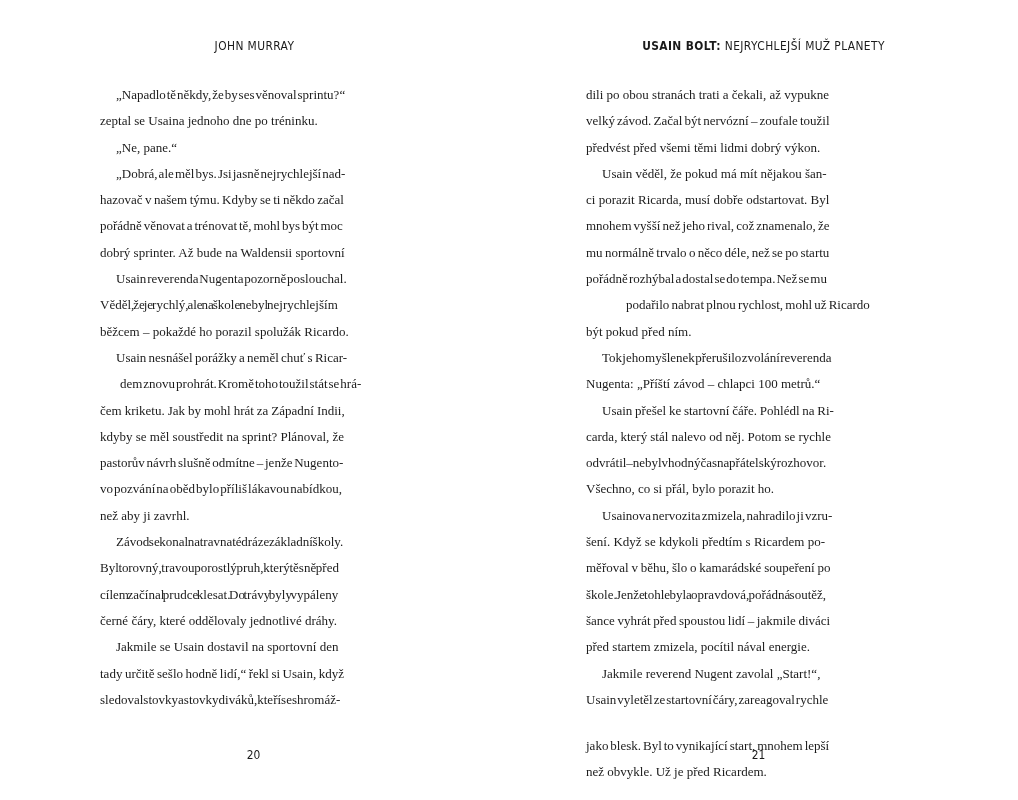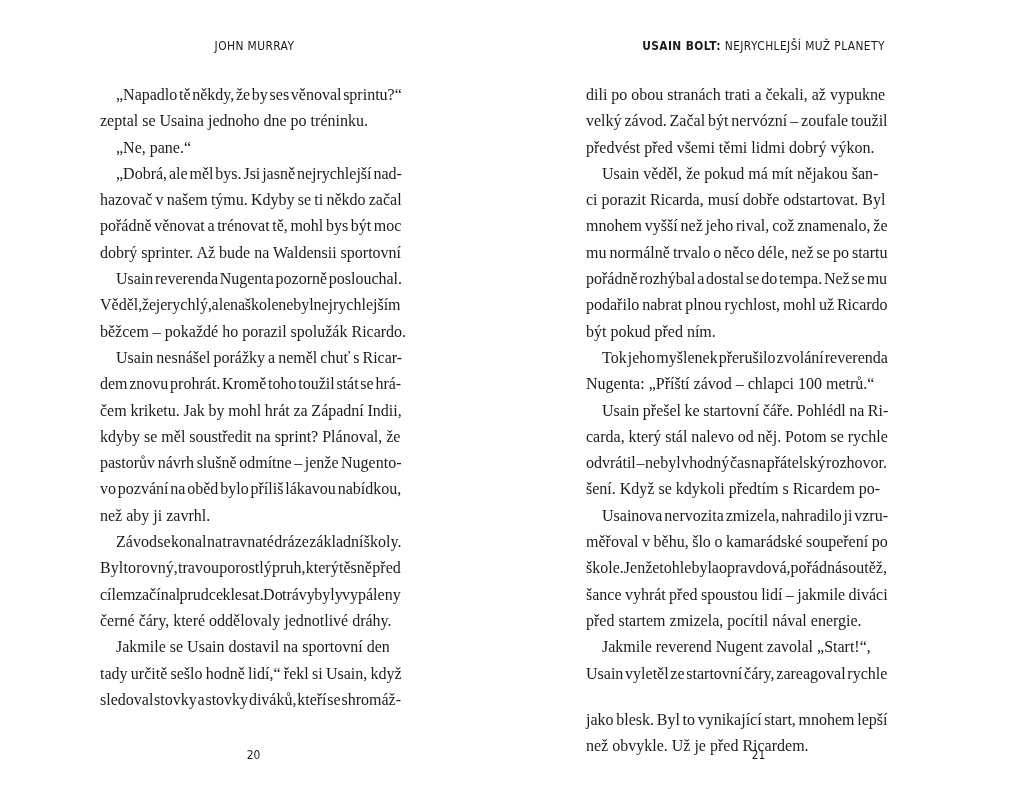--- a/index.html
+++ b/index.html
@@ -13,21 +13,21 @@
     font-family: "DejaVu Sans", sans-serif;
     font-size: 13px; letter-spacing: 0.5px;
     color: #1a1a1a;
     transform: scaleX(0.82);
   }
   .running-head b { font-weight: bold; }
   .text-block {
     position: absolute; top: 82px;
     width: 313px;
     font-family: "Liberation Serif", serif;
-    font-size: 16px; line-height: 26.3px;
+    font-size: 13px; line-height: 26.3px;
     color: #1b1b1b;
   }
   .page.left .text-block { left: 100px; }
   .page.right .text-block { left: 77px; }
   .line {
     display: block; white-space: nowrap;
     text-align: justify; text-align-last: justify;
     height: 26.3px;
   }
   .line.indent { padding-left: 16px; }
@@ -52,21 +52,21 @@
       <span class="line last">zeptal se Usaina jednoho dne po tréninku.</span>
       <span class="line indent last">„Ne, pane.“</span>
       <span class="line indent" style="word-spacing: -2.13839px; text-align: left; text-align-last: left;">„Dobrá, ale měl bys. Jsi jasně nejrychlejší nad-</span>
       <span class="line" style="word-spacing: -0.791016px; text-align: left; text-align-last: left;">hazovač v našem týmu. Kdyby se ti někdo začal</span>
       <span class="line" style="word-spacing: -1.36914px; text-align: left; text-align-last: left;">pořádně věnovat a trénovat tě, mohl bys být moc</span>
       <span class="line" style="word-spacing: 0px; text-align: left; text-align-last: left;">dobrý sprinter. Až bude na Waldensii sportovní</span>
       <span class="line indent" style="word-spacing: -2.35547px; text-align: left; text-align-last: left;">Usain reverenda Nugenta pozorně poslouchal.</span>
       <span class="line" style="word-spacing: -4.30273px; text-align: left; text-align-last: left;">Věděl, že je rychlý, ale na škole nebyl nejrychlejším</span>
       <span class="line last">běžcem – pokaždé ho porazil spolužák Ricardo.</span>
       <span class="line indent" style="word-spacing: -0.995536px; text-align: left; text-align-last: left;">Usain nesnášel porážky a neměl chuť s Ricar-</span>
-      <span class="line" style="word-spacing: -2.29102px; text-align: left; text-align-last: left;">dem znovu prohrát. Kromě toho toužil stát se hrá-</span>
+      <span class="line" style="word-spacing: -2.29102px; text-align: left; text-align-last: left; margin-left: 20px;">dem znovu prohrát. Kromě toho toužil stát se hrá-</span>
       <span class="line" style="word-spacing: -0.273438px; text-align: left; text-align-last: left;">čem kriketu. Jak by mohl hrát za Západní Indii,</span>
       <span class="line" style="word-spacing: 0px; text-align: left; text-align-last: left;">kdyby se měl soustředit na sprint? Plánoval, že</span>
       <span class="line" style="word-spacing: -1.44531px; text-align: left; text-align-last: left;">pastorův návrh slušně odmítne – jenže Nugento-</span>
       <span class="line" style="word-spacing: -2.16071px; text-align: left; text-align-last: left;">vo pozvání na oběd bylo příliš lákavou nabídkou,</span>
       <span class="line last">než aby ji zavrhl.</span>
       <span class="line indent" style="word-spacing: -3.625px; text-align: left; text-align-last: left;">Závod se konal na travnaté dráze základní školy.</span>
       <span class="line" style="word-spacing: -3.62109px; text-align: left; text-align-last: left;">Byl to rovný, travou porostlý pruh, který těsně před</span>
       <span class="line" style="word-spacing: -4.65402px; text-align: left; text-align-last: left;">cílem začínal prudce klesat. Do trávy byly vypáleny</span>
       <span class="line last">černé čáry, které oddělovaly jednotlivé dráhy.</span>
       <span class="line indent" style="word-spacing: 0px; text-align: left; text-align-last: left;">Jakmile se Usain dostavil na sportovní den</span>
@@ -80,29 +80,30 @@
   <div class="running-head"><b>USAIN BOLT:</b><span> NEJRYCHLEJŠÍ MUŽ PLANETY</span></div>
   <div class="text-block" id="right-text">
       <span class="line" style="word-spacing: 0px; text-align: left; text-align-last: left;">dili po obou stranách trati a čekali, až vypukne</span>
       <span class="line" style="word-spacing: -1.09821px; text-align: left; text-align-last: left;">velký závod. Začal být nervózní – zoufale toužil</span>
       <span class="line last">předvést před všemi těmi lidmi dobrý výkon.</span>
       <span class="line indent" style="word-spacing: 0px; text-align: left; text-align-last: left;">Usain věděl, že pokud má mít nějakou šan-</span>
       <span class="line" style="word-spacing: 0px; text-align: left; text-align-last: left;">ci porazit Ricarda, musí dobře odstartovat. Byl</span>
       <span class="line" style="word-spacing: -1.16518px; text-align: left; text-align-last: left;">mnohem vyšší než jeho rival, což znamenalo, že</span>
       <span class="line" style="word-spacing: -0.960069px; text-align: left; text-align-last: left;">mu normálně trvalo o něco déle, než se po startu</span>
       <span class="line" style="word-spacing: -2.1875px; text-align: left; text-align-last: left;">pořádně rozhýbal a dostal se do tempa. Než se mu</span>
-      <span class="line" style="word-spacing: -1.0599px; text-align: center; text-align-last: left;">podařilo nabrat plnou rychlost, mohl už Ricardo</span>
+      <span class="line" style="word-spacing: -1.0599px; text-align: center; text-align-last: left; margin-left: 40px;">podařilo nabrat plnou rychlost, mohl už Ricardo</span>
       <span class="line last">být pokud před ním.</span>
       <span class="line indent" style="word-spacing: -2.94375px; text-align: left; text-align-last: left;">Tok jeho myšlenek přerušilo zvolání reverenda</span>
       <span class="line last">Nugenta: „Příští závod – chlapci 100 metrů.“</span>
       <span class="line indent" style="word-spacing: -0.493304px; text-align: left; text-align-last: left;">Usain přešel ke startovní čáře. Pohlédl na Ri-</span>
       <span class="line" style="word-spacing: -0.158203px; text-align: left; text-align-last: left;">carda, který stál nalevo od něj. Potom se rychle</span>
       <span class="line" style="word-spacing: -3.34375px; text-align: left; text-align-last: left;">odvrátil – nebyl vhodný čas na přátelský rozhovor.</span>
+      <span class="line last">Všechno, co si přál, bylo porazit ho.</span>
+      <span class="line indent" style="word-spacing: -2.15625px; text-align: left; text-align-last: left;">Usainova nervozita zmizela, nahradilo ji vzru-</span>
       <span class="line" style="word-spacing: 0px; text-align: left; text-align-last: left;">šení. Když se kdykoli předtím s Ricardem po-</span>
-      <span class="line indent" style="word-spacing: -2.15625px; text-align: left; text-align-last: left;">Usainova nervozita zmizela, nahradilo ji vzru-</span>
       <span class="line" style="word-spacing: -0.446429px; text-align: left; text-align-last: left;">měřoval v běhu, šlo o kamarádské soupeření po</span>
       <span class="line" style="word-spacing: -3.97396px; text-align: left; text-align-last: left;">škole. Jenže tohle byla opravdová, pořádná soutěž,</span>
       <span class="line" style="word-spacing: -0.645089px; text-align: left; text-align-last: left;">šance vyhrát před spoustou lidí – jakmile diváci</span>
       <span class="line last">před startem zmizela, pocítil nával energie.</span>
       <span class="line indent" style="word-spacing: 0px; text-align: left; text-align-last: left;">Jakmile reverend Nugent zavolal „Start!“,</span>
       <span class="line" style="word-spacing: -2.25px; text-align: left; text-align-last: left;">Usain vyletěl ze startovní čáry, zareagoval rychle</span>
       <span class="line" style="word-spacing: -1.30804px; text-align: right; text-align-last: left; margin-top: 20px;">jako blesk. Byl to vynikající start, mnohem lepší</span>
       <span class="line last">než obvykle. Už je před Ricardem.</span>
     </div>
   <div class="folio">21</div>

